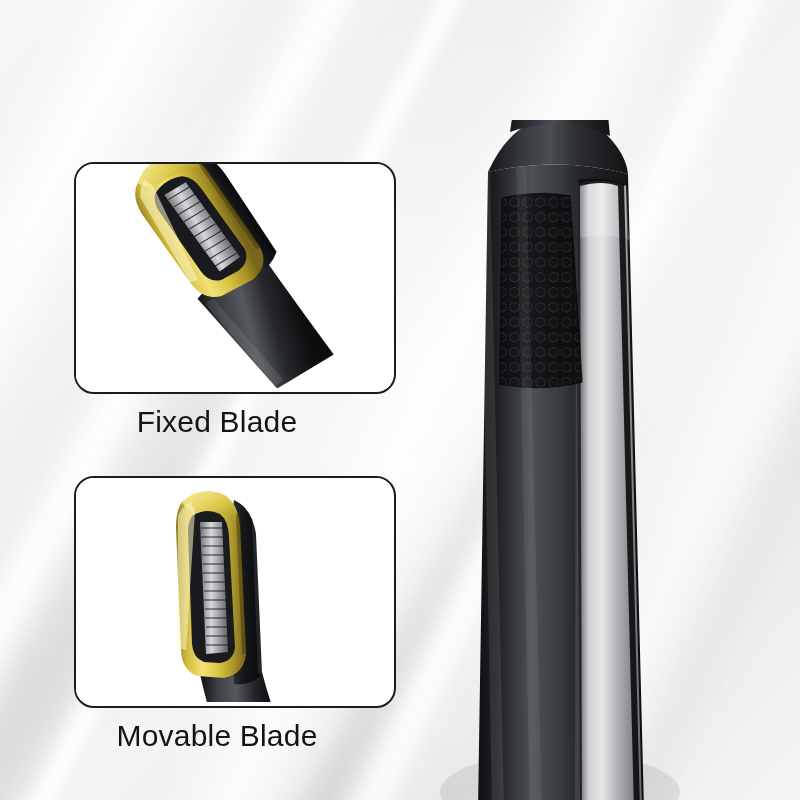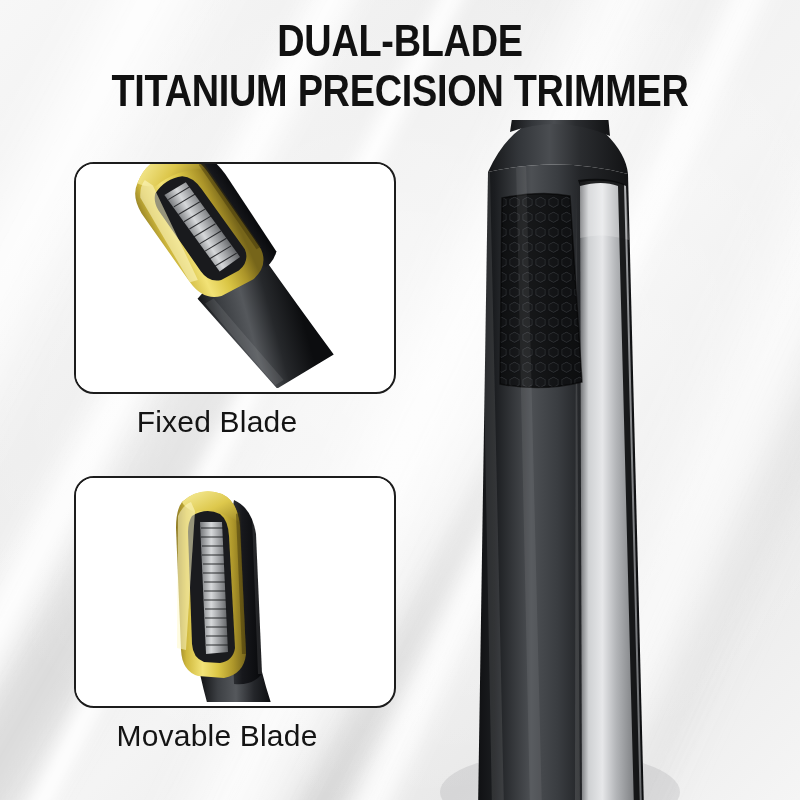--- a/index.html
+++ b/index.html
@@ -156,24 +156,20 @@
   <div class="streak d2"></div>
   <div class="streak d3"></div>
   <div class="streak s1"></div>
   <div class="streak s2"></div>
   <div class="streak s3"></div>
   <div class="streak s4"></div>
   <div class="streak s5"></div>
   <div class="streak s6"></div>
   <div class="vig"></div>
 
-  <div class="heading">
-    <span class="title-line title-1">DUAL-BLADE</span>
-    <span class="title-line title-2">TITANIUM PRECISION TRIMMER</span>
-  </div>
 
   <div id="hero">
     <svg class="main-svg" width="380" height="690" viewBox="0 0 380 690" xmlns="http://www.w3.org/2000/svg">
       <defs>
         <linearGradient id="hBody" x1="0" y1="0" x2="1" y2="0">
           <stop offset="0%" stop-color="#101113"></stop>
           <stop offset="10%" stop-color="#1b1d20"></stop>
           <stop offset="32%" stop-color="#4d5054"></stop>
           <stop offset="48%" stop-color="#3a3d41"></stop>
           <stop offset="62%" stop-color="#232528"></stop>

